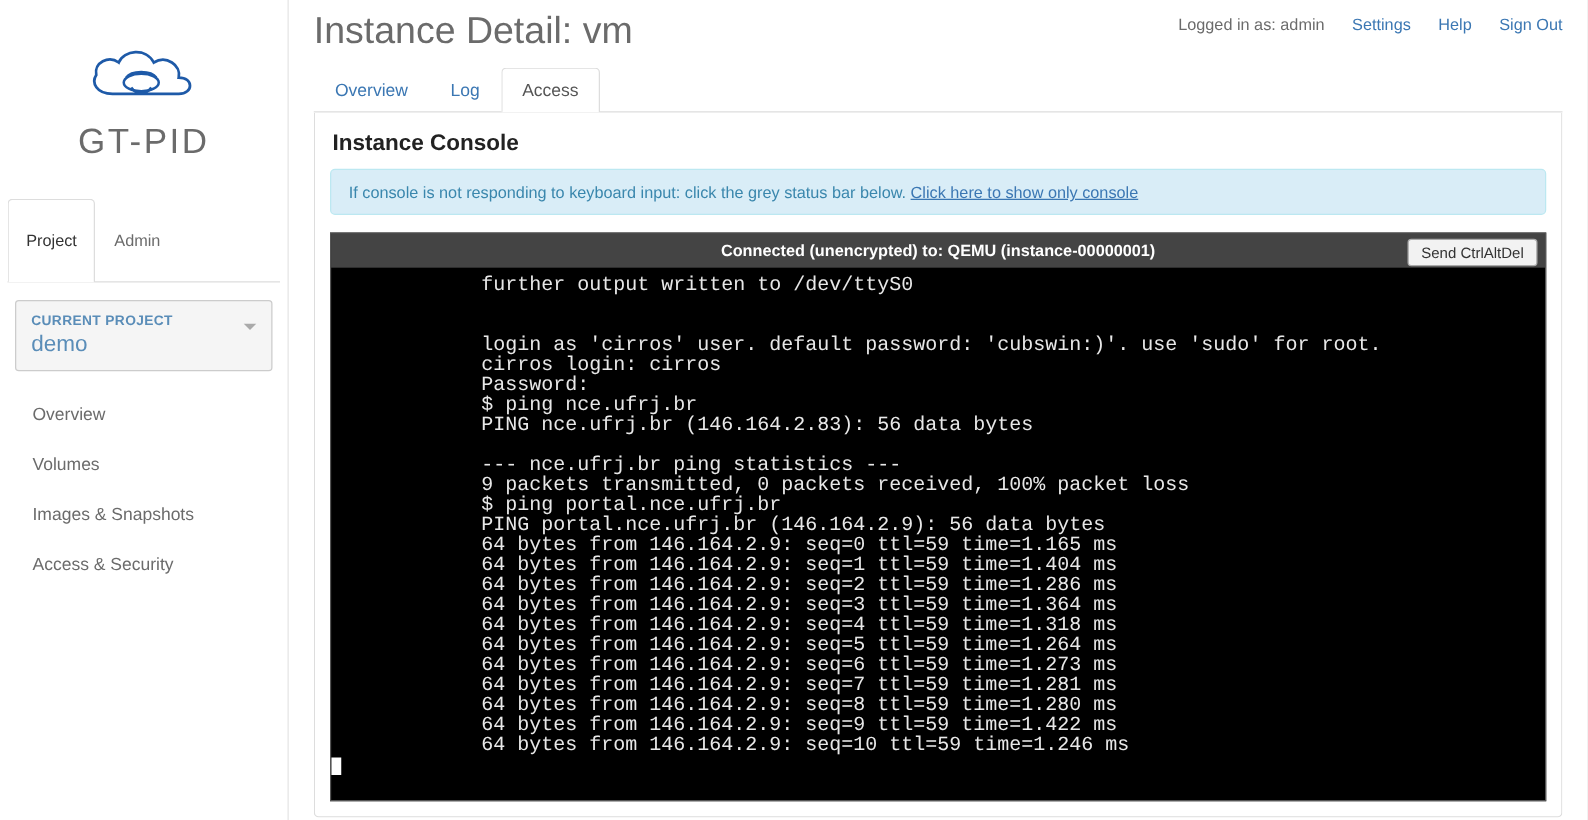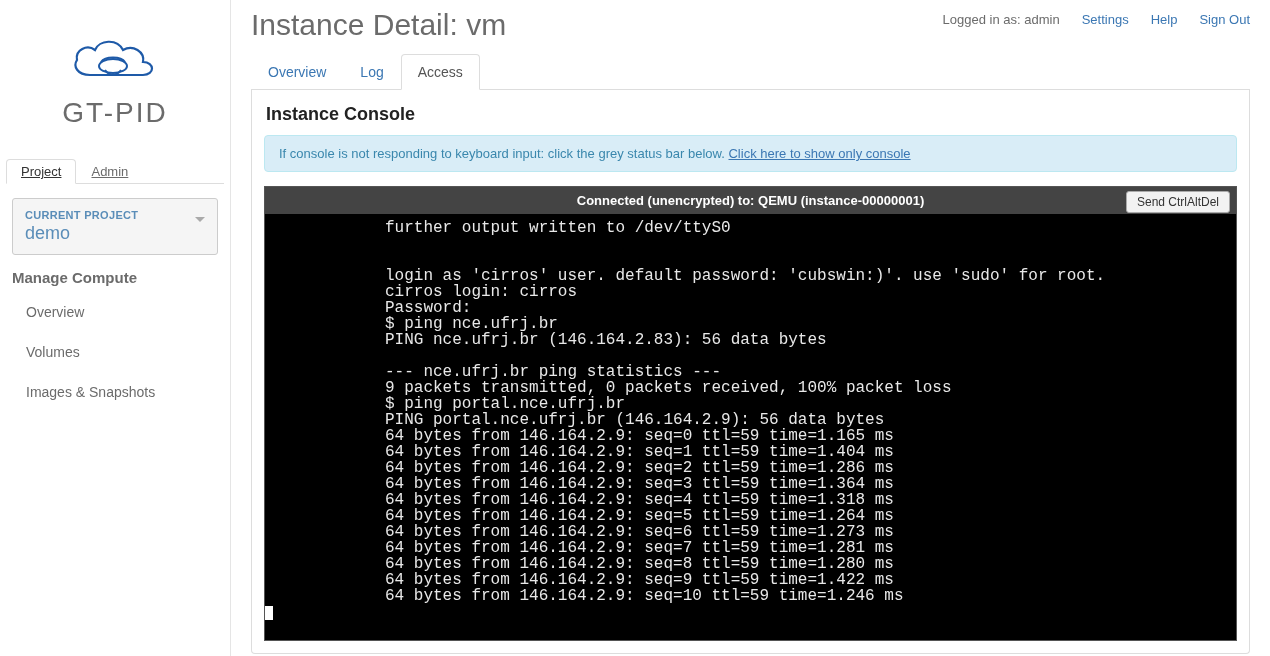--- a/index.html
+++ b/index.html
@@ -3,21 +3,21 @@
 <meta charset="utf-8">
 <style>
 * { margin: 0; padding: 0; box-sizing: border-box; }
 body { font-family: "Helvetica Neue", Helvetica, Arial, sans-serif; font-size: 13px; color: #333; background: #fff; }
 .layout { display: flex; min-height: 656px; }
 .sidebar { width: 230px; background: #fff; padding: 10px 0; }
 .logo { text-align: center; padding: 20px 10px 30px; }
 .logo svg { width: 100px; height: 60px; }
 .logo-text { font-size: 28px; color: #6b6b6b; letter-spacing: 2px; margin-top: 4px; font-weight: 300; }
 .nav-tabs-top { display: flex; border-bottom: 1px solid #ddd; margin: 0 6px; }
-.nav-tab-top { padding: 4px 14px; color: #6b6b6b; cursor: pointer; border: 1px solid transparent; margin-bottom: -1px; border-radius: 4px 4px 0 0; text-decoration: underline; }
+.nav-tab-top { padding: 25px 14px; color: #6b6b6b; cursor: pointer; border: 1px solid transparent; margin-bottom: -1px; border-radius: 4px 4px 0 0; }
 .nav-tab-top.active { border: 1px solid #ddd; border-bottom-color: #fff; background: #fff; color: #333; }
 .project-box { margin: 14px 12px; border: 1px solid #ccc; background: #f5f5f5; border-radius: 3px; padding: 10px 12px; position: relative; }
 .project-box .label { color: #5a8db8; font-size: 11px; font-weight: 600; letter-spacing: 0.3px; }
 .project-box .value { color: #5a8db8; font-size: 18px; margin-top: 2px; }
 .project-box .caret { position: absolute; right: 12px; top: 18px; border-left: 5px solid transparent; border-right: 5px solid transparent; border-top: 5px solid #aaa; }
 .section-title { color: #6b6b6b; font-size: 15px; margin: 8px 12px 6px; font-weight: 600; }
 .nav-list { list-style: none; margin: 0 6px 0 12px; }
 .nav-item { padding: 12px 14px; color: #6b6b6b; cursor: pointer; font-size: 14px; }
 .nav-item.active { border: 1px solid #ddd; border-radius: 3px; color: #444; }
 .main { flex: 1; border-left: 1px solid #e5e5e5; background: #fff; padding: 0; }
@@ -59,26 +59,26 @@
       <div class="nav-tab-top active">Project</div>
       <div class="nav-tab-top">Admin</div>
     </div>
 
     <div class="project-box">
       <div class="label">CURRENT PROJECT</div>
       <div class="value">demo</div>
       <span class="caret"></span>
     </div>
 
-    <div class="section-title">Manage Compute</div>
 
     <ul class="nav-list">
       <li class="nav-item">Overview</li>
       <li class="nav-item">Volumes</li>
       <li class="nav-item">Images &amp; Snapshots</li>
+      <li class="nav-item">Access &amp; Security</li>
     </ul>
   </aside>
 
   <main class="main">
     <div class="topbar">
       <h1 class="page-title">
         <span>Instance Detail: </span><span>vm</span>
       </h1>
       <div class="user-links">
         <span class="logged">Logged in as: admin</span>

